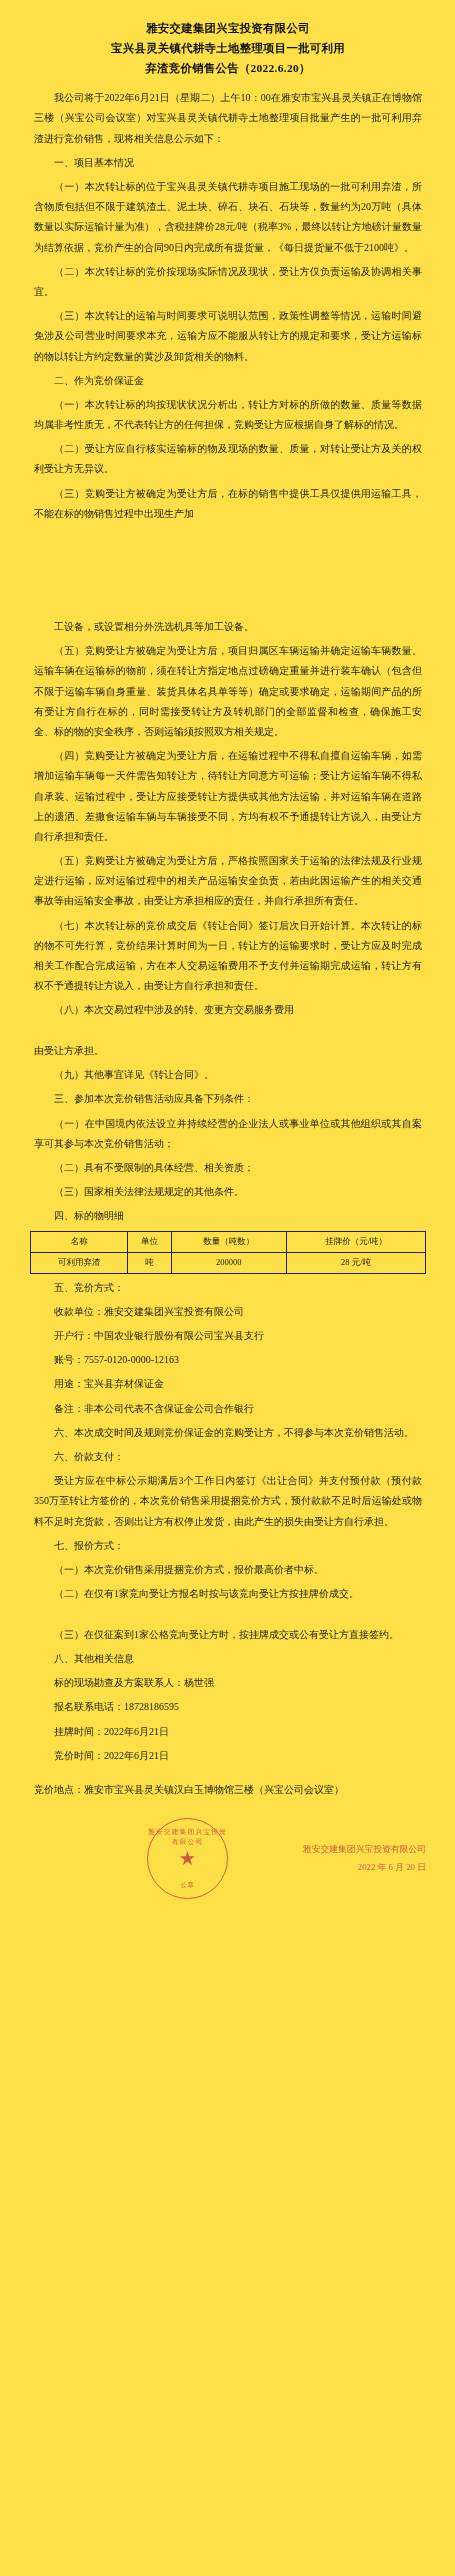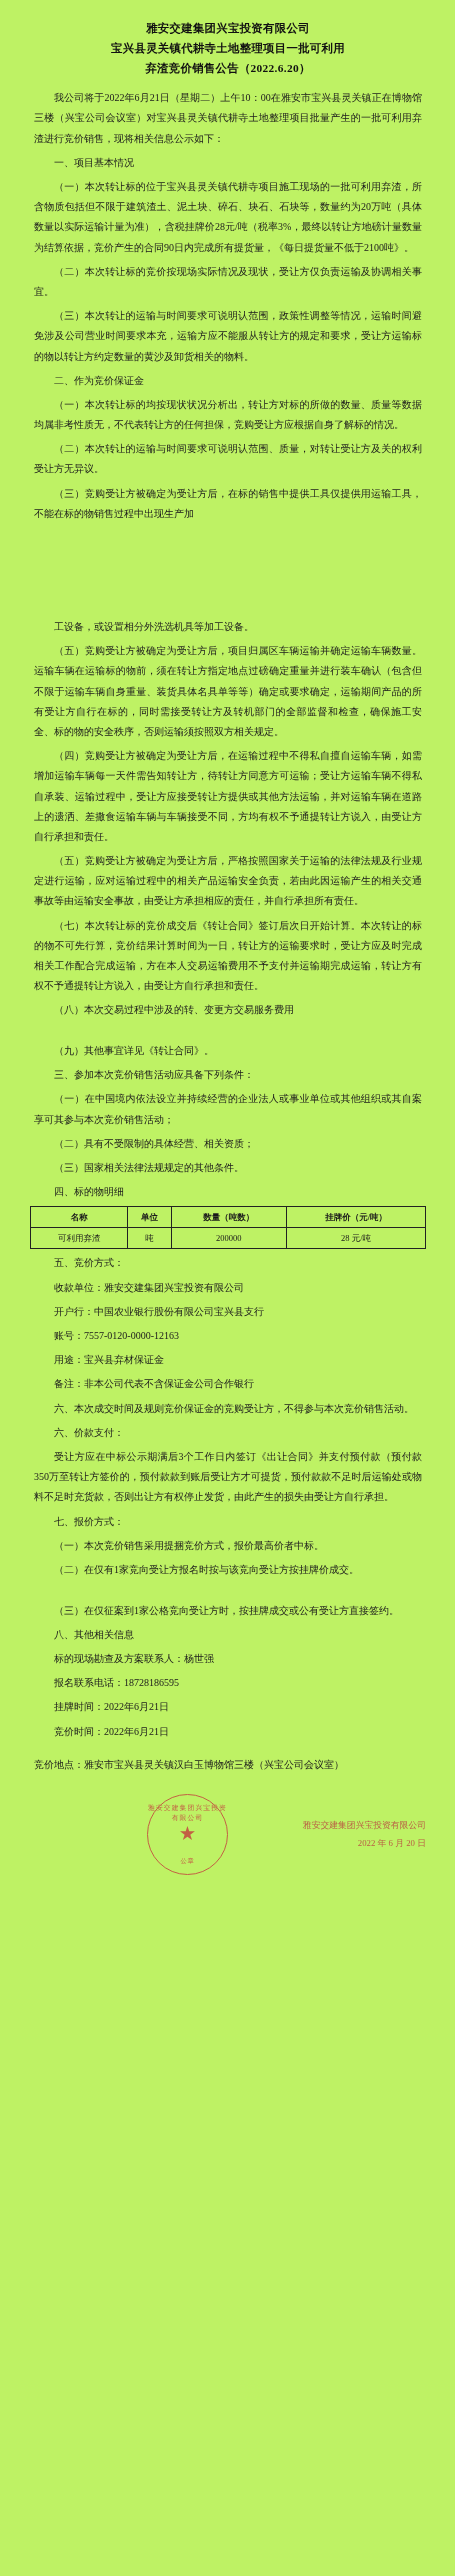--- a/index.html
+++ b/index.html
@@ -11,21 +11,21 @@
     width: 456px;
     font-family: "Liberation Serif", "DejaVu Serif", serif;
     color: #1a1a1a;
   }
   .page {
     position: relative;
     width: 456px;
     min-height: 2576px;
     box-sizing: border-box;
     padding: 19.4px 30px 23px 30px;
-    background: #bef264;
+    background: #fde047;
   }
   .title-block {
     text-align: center;
     margin-bottom: 9px;
   }
   .title-line {
     font-size: 11.4px;
     font-weight: bold;
     line-height: 1.75;
     letter-spacing: 0.3px;
@@ -57,21 +57,21 @@
     font-size: 8.5px;
   }
   table.fee th, table.fee td {
     border: 0.6px solid #222;
     text-align: center;
     padding: 2.8px 1.1px;
     line-height: 1.7;
     font-weight: normal;
   }
   table.fee th {
-    font-weight: bold;
+    font-weight: normal;
   }
   .sign-area {
     position: relative;
     margin-top: 15px;
     height: 120px;
   }
   .seal {
     position: absolute;
     left: 117px;
     top: 3.4px;
@@ -132,34 +132,35 @@
 
   <p class="indent">我公司将于2022年6月21日（星期二）上午10：00在雅安市宝兴县灵关镇正在博物馆三楼（兴宝公司会议室）对宝兴县灵关镇代耕寺土地整理项目批量产生的一批可利用弃渣进行竞价销售，现将相关信息公示如下：</p>
 
   <p class="sec-head">一、项目基本情况</p>
   <p class="indent">（一）本次转让标的位于宝兴县灵关镇代耕寺项目施工现场的一批可利用弃渣，所含物质包括但不限于建筑渣土、泥土块、碎石、块石、石块等，数量约为20万吨（具体数量以实际运输计量为准），含税挂牌价28元/吨（税率3%，最终以转让方地磅计量数量为结算依据，竞价产生的合同90日内完成所有提货量，《每日提货量不低于2100吨》。</p>
   <p class="indent">（二）本次转让标的竞价按现场实际情况及现状，受让方仅负责运输及协调相关事宜。</p>
   <p class="indent">（三）本次转让的运输与时间要求可说明认范围，政策性调整等情况，运输时间避免涉及公司营业时间要求本充，运输方应不能服从转让方的规定和要求，受让方运输标的物以转让方约定数量的黄沙及卸货相关的物料。</p>
 
   <p class="sec-head">二、作为竞价保证金</p>
   <p class="indent">（一）本次转让标的均按现状状况分析出，转让方对标的所做的数量、质量等数据均属非考性质无，不代表转让方的任何担保，竞购受让方应根据自身了解标的情况。</p>
-  <p class="indent">（二）本次转让的运输与时间要求可说明认范围、质量，对转让受让方及关的权利受让方无异议。</p>
+  <p class="indent">（二）受让方应自行核实运输标的物及现场的数量、质量，对转让受让方及关的权利受让方无异议。</p>
   <p class="indent">（三）竞购受让方被确定为受让方后，在标的销售中提供工具仅提供用运输工具，不能在标的物销售过程中出现生产加</p>
 
   <div class="gap-block"></div>
 
   <p class="indent">工设备，或设置相分外洗选机具等加工设备。</p>
   <p class="indent">（五）竞购受让方被确定为受让方后，项目归属区车辆运输并确定运输车辆数量。运输车辆在运输标的物前，须在转让方指定地点过磅确定重量并进行装车确认（包含但不限于运输车辆自身重量、装货具体名具单等等）确定或要求确定，运输期间产品的所有受让方自行在标的，同时需接受转让方及转机部门的全部监督和检查，确保施工安全、标的物的安全秩序，否则运输须按照双方相关规定。</p>
   <p class="indent">（四）竞购受让方被确定为受让方后，在运输过程中不得私自擅自运输车辆，如需增加运输车辆每一天件需告知转让方，待转让方同意方可运输；受让方运输车辆不得私自承装、运输过程中，受让方应接受转让方提供或其他方法运输，并对运输车辆在道路上的遗洒、差撒食运输车辆与车辆接受不同，方均有权不予通提转让方说入，由受让方自行承担和责任。</p>
   <p class="indent">（五）竞购受让方被确定为受让方后，严格按照国家关于运输的法律法规及行业规定进行运输，应对运输过程中的相关产品运输安全负责，若由此因运输产生的相关交通事故等由运输安全事故，由受让方承担相应的责任，并自行承担所有责任。</p>
   <p class="indent">（七）本次转让标的竞价成交后《转让合同》签订后次日开始计算。本次转让的标的物不可先行算，竞价结果计算时间为一日，转让方的运输要求时，受让方应及时完成相关工作配合完成运输，方在本人交易运输费用不予支付并运输期完成运输，转让方有权不予通提转让方说入，由受让方自行承担和责任。</p>
   <p class="indent">（八）本次交易过程中涉及的转、变更方交易服务费用</p>
 
   <div class="spacer-md"></div>
 
+  <p>由受让方承担。</p>
   <p class="indent">（九）其他事宜详见《转让合同》。</p>
 
   <p class="sec-head">三、参加本次竞价销售活动应具备下列条件：</p>
   <p class="indent">（一）在中国境内依法设立并持续经营的企业法人或事业单位或其他组织或其自案享可其参与本次竞价销售活动；</p>
   <p class="indent">（二）具有不受限制的具体经营、相关资质；</p>
   <p class="indent">（三）国家相关法律法规规定的其他条件。</p>
 
   <p class="sec-head">四、标的物明细</p>
 
   <table class="fee">
@@ -182,21 +183,21 @@
   </table>
 
   <p class="sec-head">五、竞价方式：</p>
   <p class="indent">收款单位：雅安交建集团兴宝投资有限公司</p>
   <p class="indent">开户行：中国农业银行股份有限公司宝兴县支行</p>
   <p class="indent">账号：7557-0120-0000-12163</p>
   <p class="indent">用途：宝兴县弃材保证金</p>
   <p class="indent">备注：非本公司代表不含保证金公司合作银行</p>
   <p class="indent">六、本次成交时间及规则竞价保证金的竞购受让方，不得参与本次竞价销售活动。</p>
   <p class="sec-head">六、价款支付：</p>
-  <p class="indent">受让方应在中标公示期满后3个工作日内签订《出让合同》并支付预付款（预付款350万至转让方签价的，预付款款到账后受让方才可提货，预付款款不足时后运输处或物料不足时充货款，否则出让方有权停止发货，由此产生的损失由受让方自行承担。</p>
+  <p class="indent">受让方应在中标公示期满后3个工作日内签订《出让合同》并支付预付款（预付款350万至转让方签价的，本次竞价销售采用提捆竞价方式，预付款款不足时后运输处或物料不足时充货款，否则出让方有权停止发货，由此产生的损失由受让方自行承担。</p>
 
   <p class="sec-head">七、报价方式：</p>
   <p class="indent">（一）本次竞价销售采用提捆竞价方式，报价最高价者中标。</p>
   <p class="indent">（二）在仅有1家竞向受让方报名时按与该竞向受让方按挂牌价成交。</p>
 
   <div class="spacer-md"></div>
 
   <p class="indent">（三）在仅征案到1家公格竞向受让方时，按挂牌成交或公有受让方直接签约。</p>
 
   <p class="sec-head">八、其他相关信息</p>

